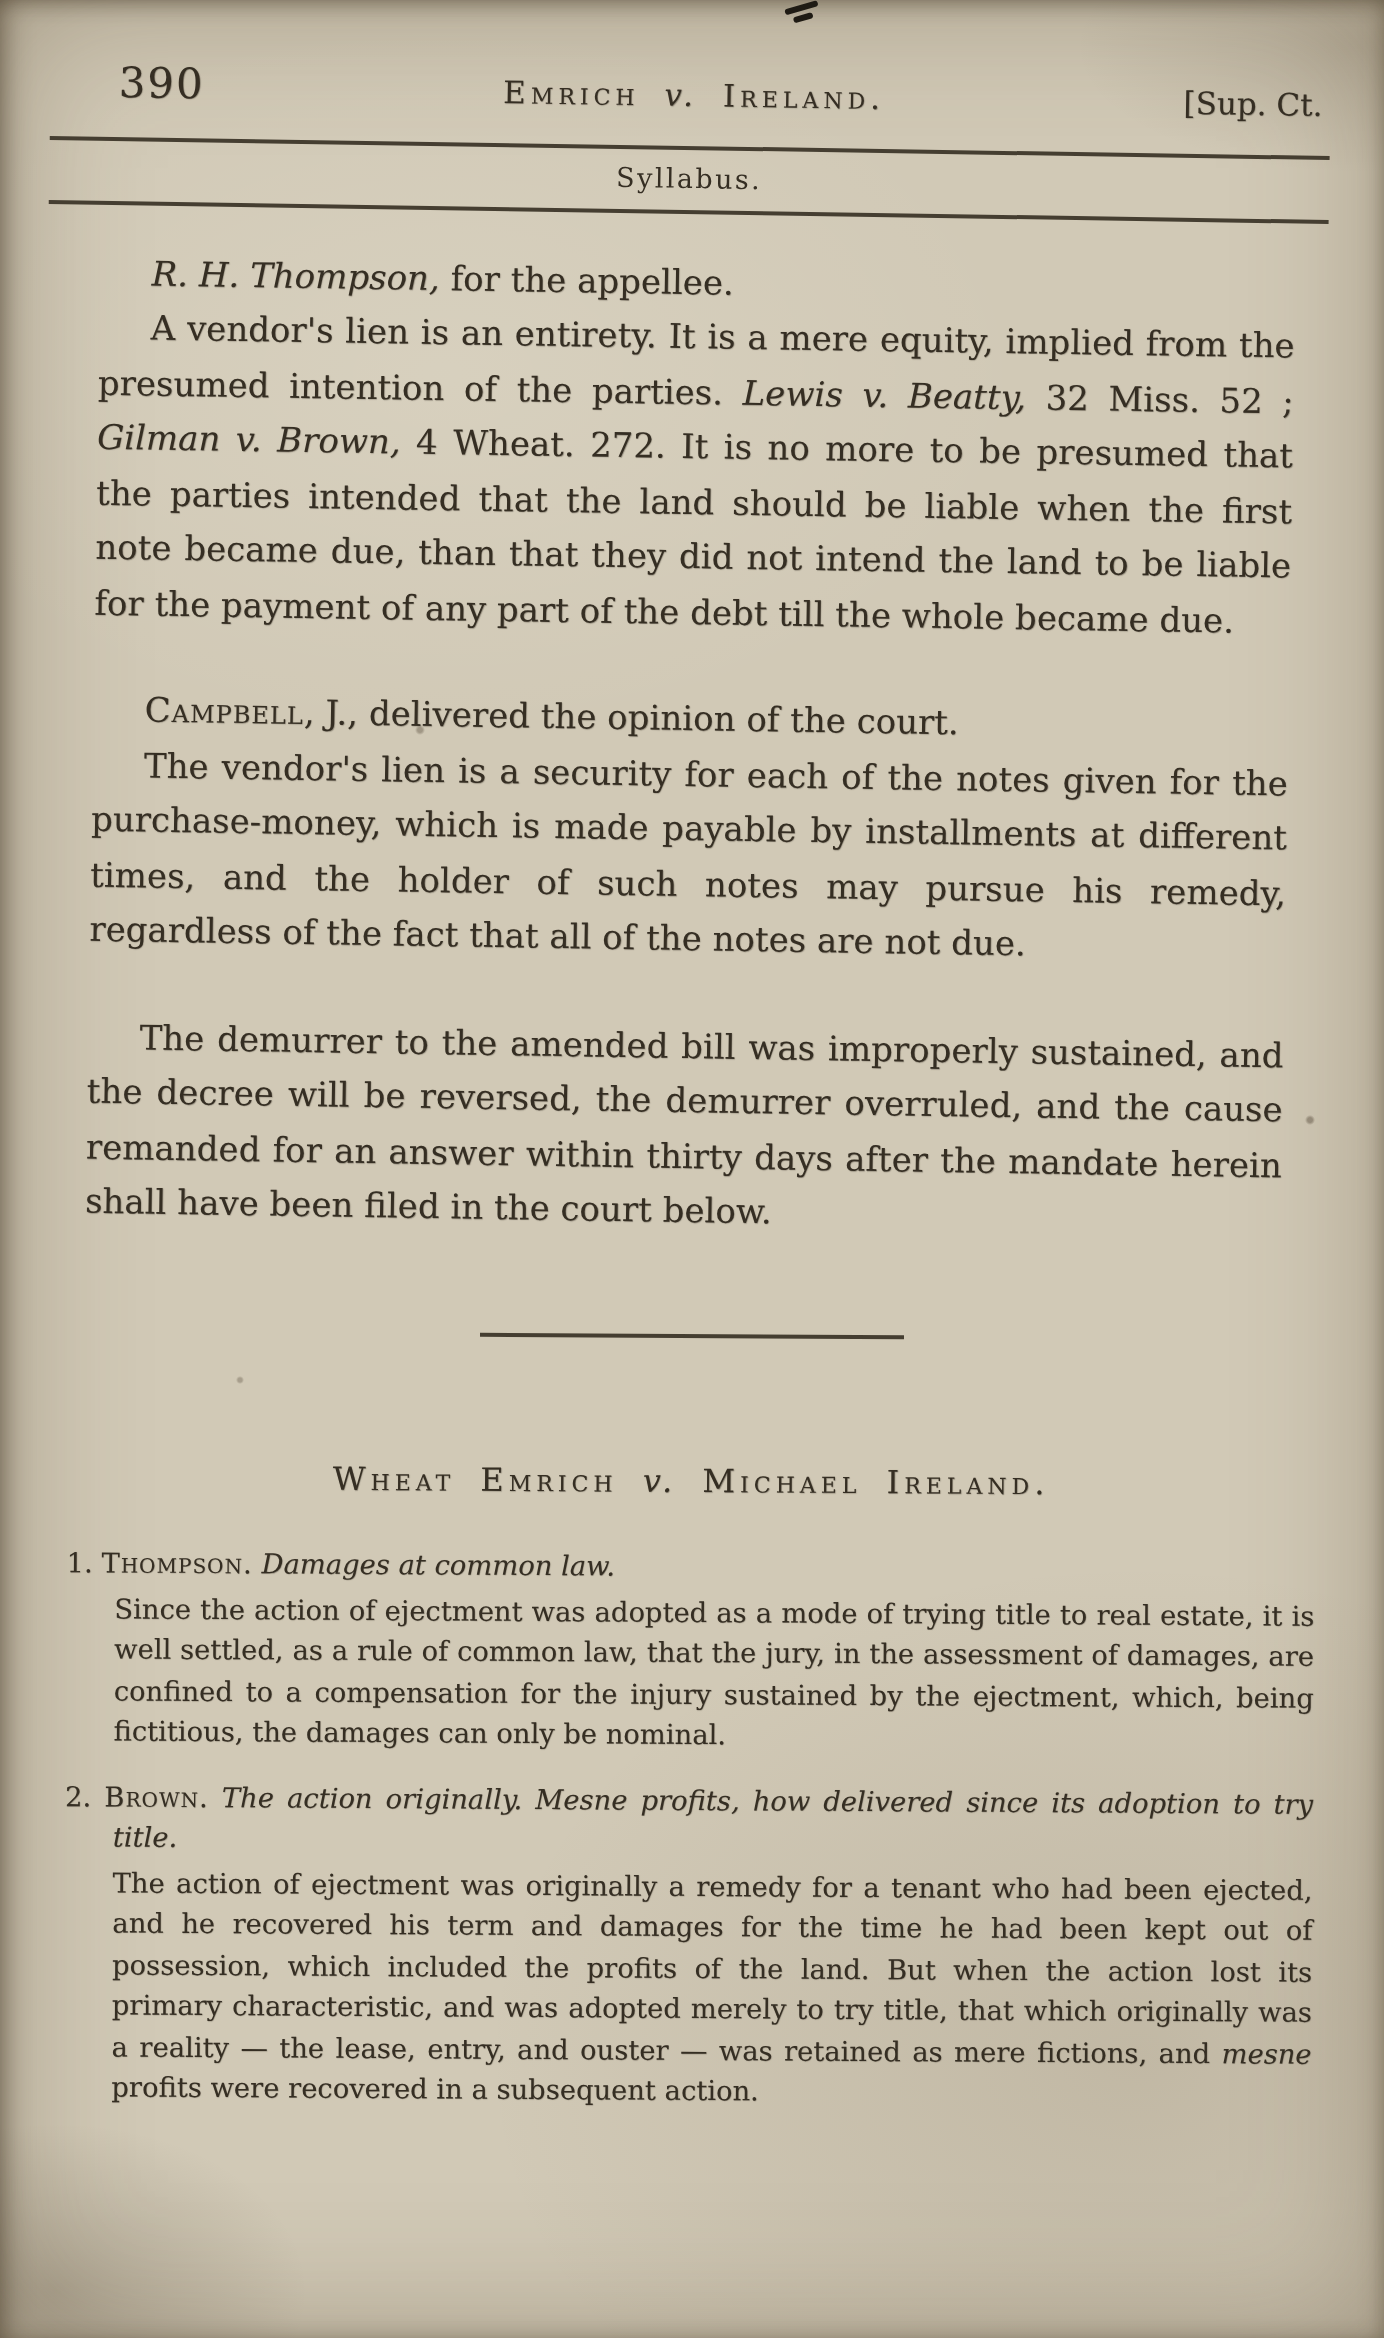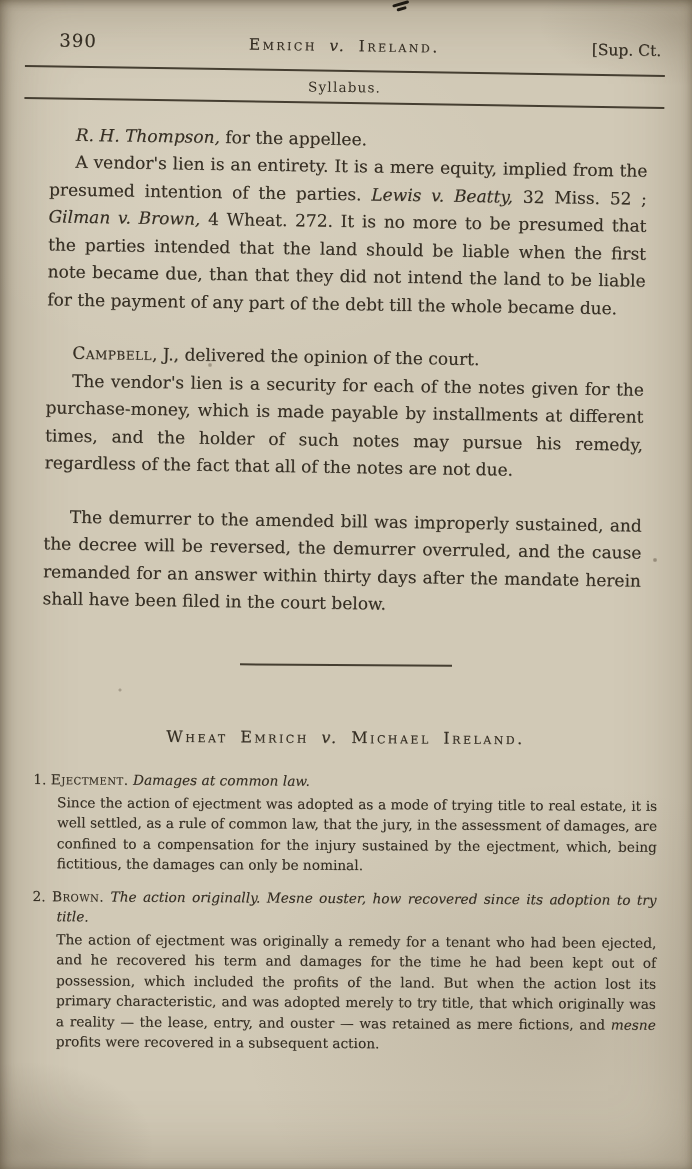--- a/index.html
+++ b/index.html
@@ -36,21 +36,21 @@
   .ink-mark::after  { left: 3px; right: 6px; top: 6px; }
 
   .tilt-top    { transform: rotate(0.9deg);  transform-origin: 50% 0; padding-top: 34px; }
   .tilt-bottom { transform: rotate(0.35deg); transform-origin: 50% 0; }
 
   .page-header {
     display: flex; justify-content: space-between; align-items: baseline;
     padding: 0 30px 0 60px;
     text-shadow: 0.3px 0.3px 0.5px rgba(53,46,35,0.45);
   }
-  .page-num { font-size: 18px; letter-spacing: 1px; }
+  .page-num { font-size: 21px; letter-spacing: 1px; }
   .running-title { font-size: 15.5px; letter-spacing: 2.5px; word-spacing: 5px; }
   .court { font-size: 15.5px; }
 
   .sc { font-variant: small-caps; }
   .it { font-style: italic; }
 
   .rule { height: 2px; background: #453e31; margin: 0 26px; }
   .rule-top { margin-top: 15px; }
   .rule-thin { height: 1.5px; }
   .section-label { text-align: center; font-size: 13.5px; letter-spacing: 1.2px; margin: 7px 0 7px; }
@@ -109,22 +109,22 @@
       <p class="gap"><span>The demurrer to the amended bill was improperly sustained, and the decree will be reversed, the demurrer overruled, and the cause remanded for an answer within thirty days after the mandate herein shall have been filed in the court below.</span></p>
     </div>
   </div>
 
   <div class="tilt-bottom">
     <div class="separator"></div>
     <h2 class="case-title"><span class="sc">Wheat Emrich</span><span class="it"> v. </span><span class="sc">Michael Ireland.</span></h2>
 
     <div class="headnotes">
       <div class="headnote">
-        <p class="hn-heading"><span>1. </span><span class="sc">Ejectment.</span><span>  </span><span class="it">Damages at common law.</span></p>
+        <p class="hn-heading"><span>1. </span><span class="sc">Thompson.</span><span>  </span><span class="it">Damages at common law.</span></p>
         <p class="hn-body"><span>Since the action of ejectment was adopted as a mode of trying title to real estate, it is well settled, as a rule of common law, that the jury, in the assessment of damages, are confined to a compensation for the injury sustained by the ejectment, which, being fictitious, the damages can only be nominal.</span></p>
       </div>
       <div class="headnote">
-        <p class="hn-heading"><span>2. </span><span class="sc">Brown.</span><span>  </span><span class="it">The action originally.  Mesne ouster, how recovered since its adoption to try title.</span></p>
+        <p class="hn-heading"><span>2. </span><span class="sc">Brown.</span><span>  </span><span class="it">The action originally.  Mesne profits, how delivered since its adoption to try title.</span></p>
         <p class="hn-body"><span>The action of ejectment was originally a remedy for a tenant who had been ejected, and he recovered his term and damages for the time he had been kept out of possession, which included the profits of the land.  But when the action lost its primary characteristic, and was adopted merely to try title, that which originally was a reality — the lease, entry, and ouster — was retained as mere fictions, and </span><span class="it">mesne</span><span> profits were recovered in a subsequent action.</span></p>
       </div>
     </div>
   </div>
 </div>
 
 </body></html>

